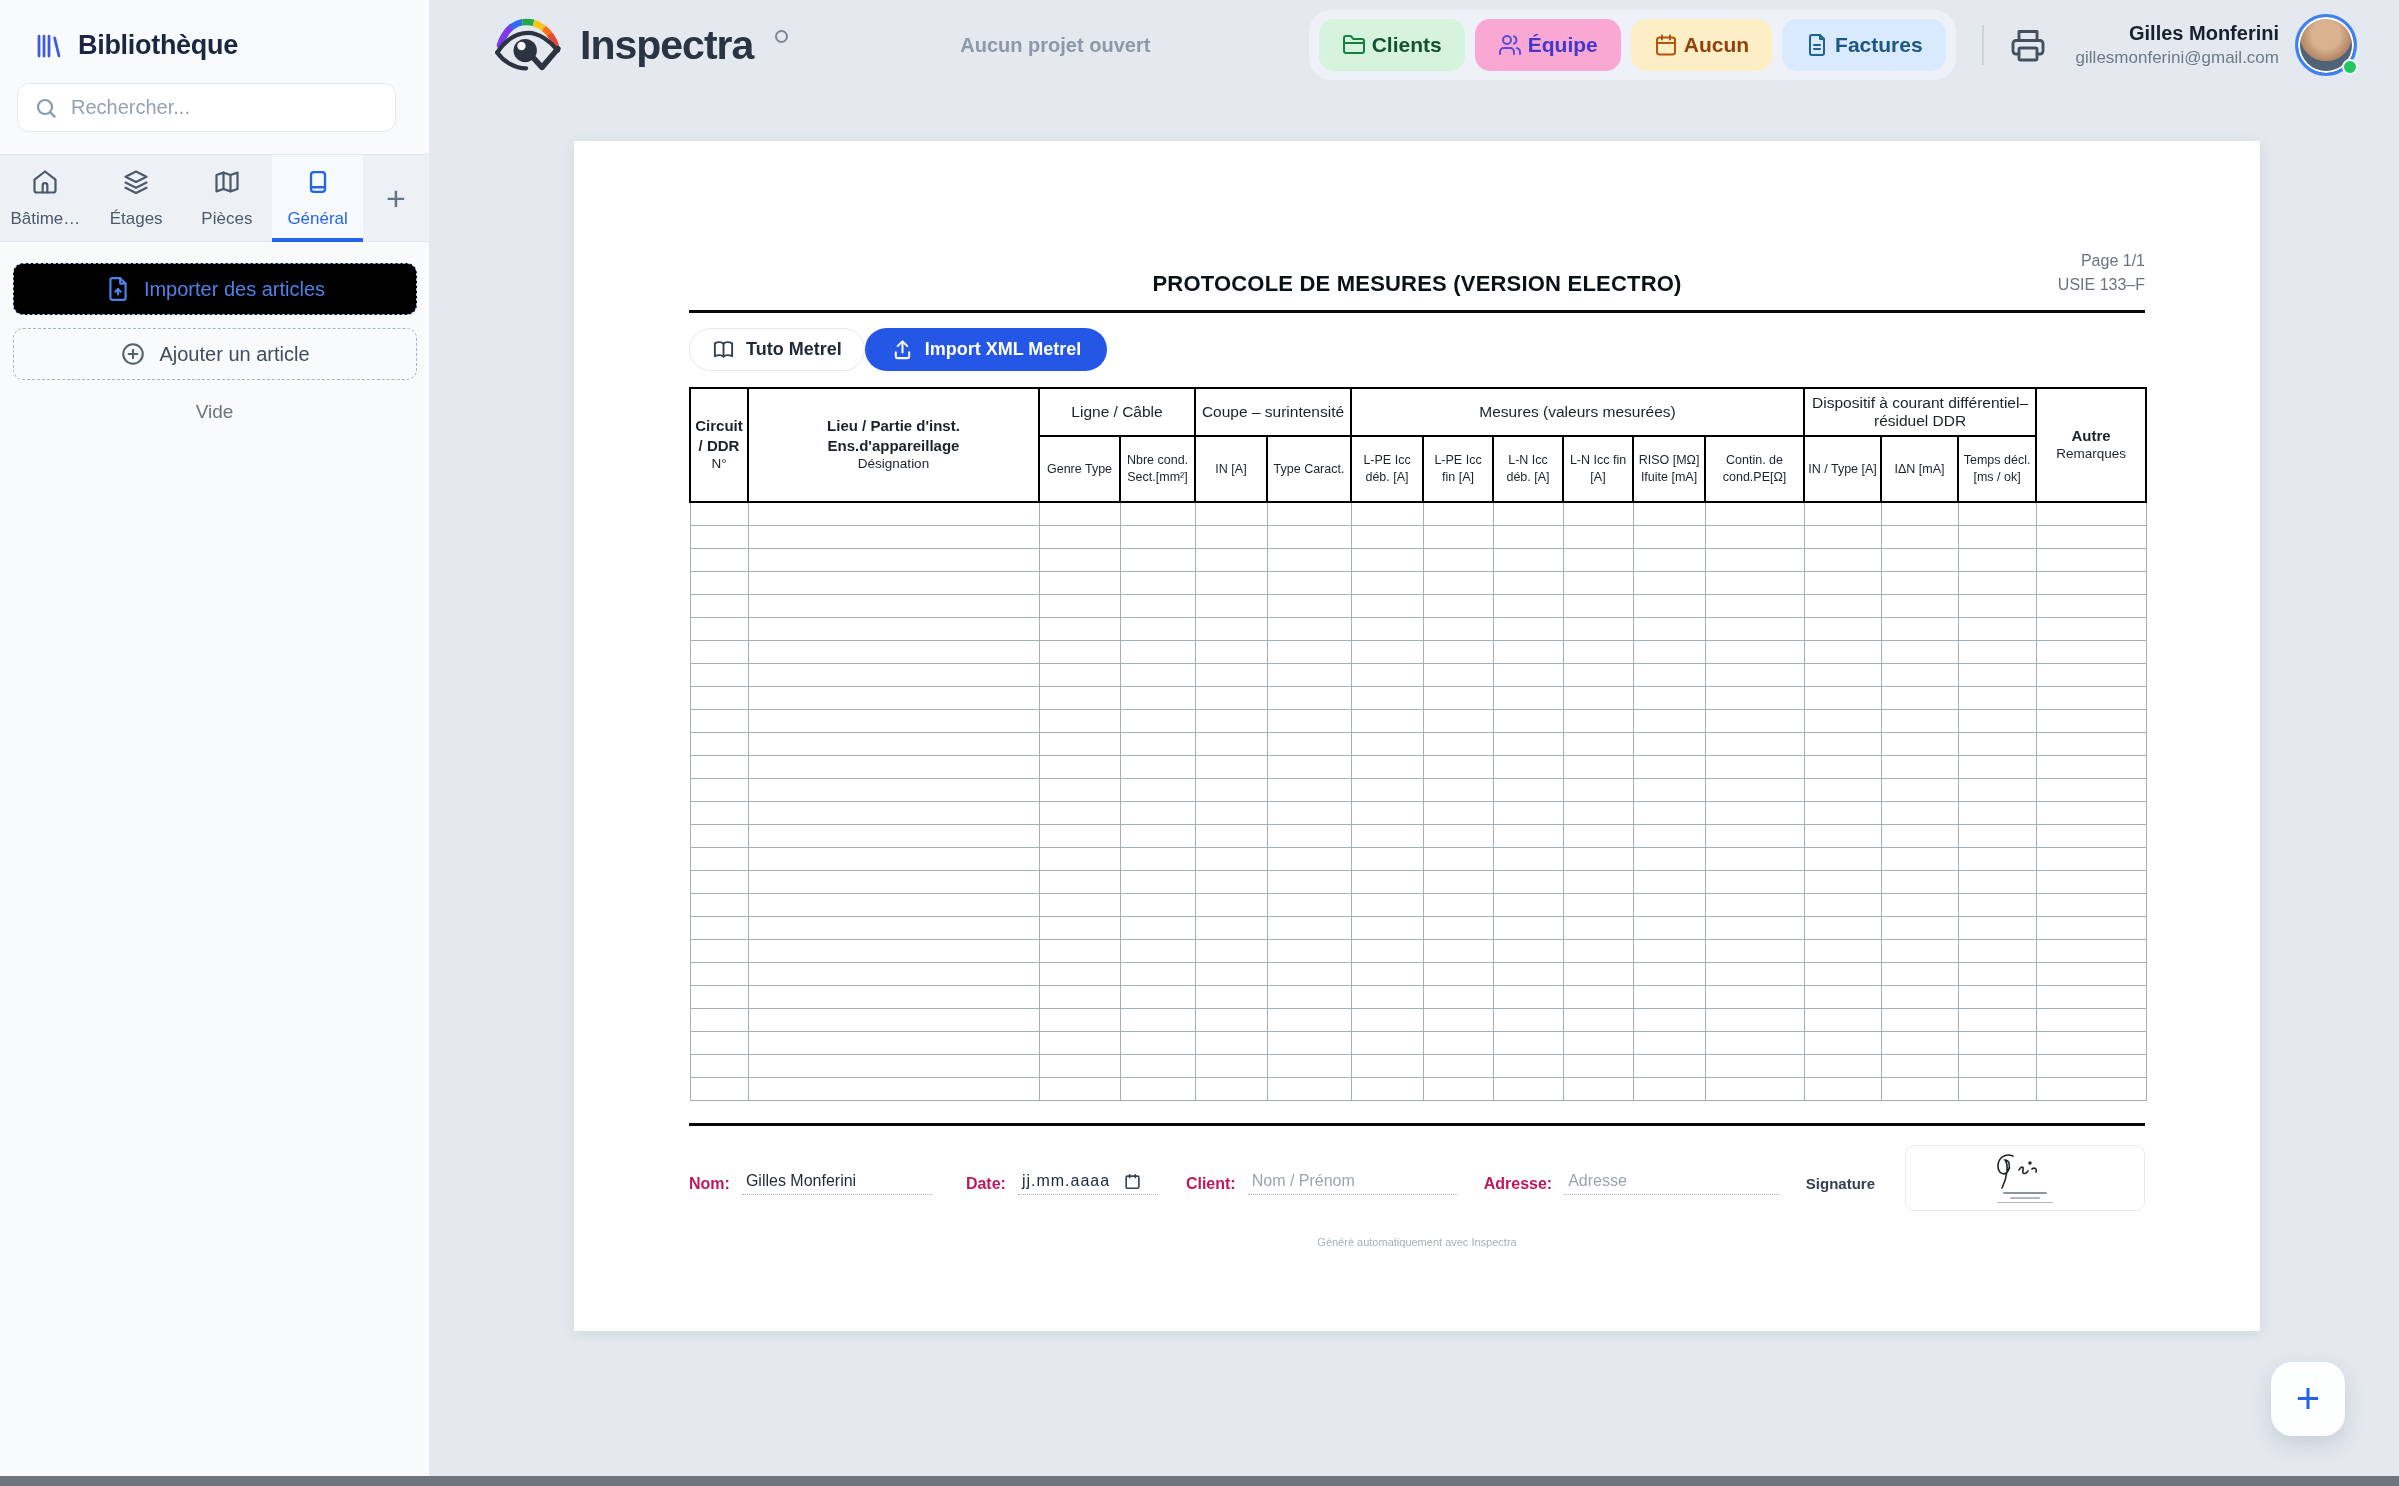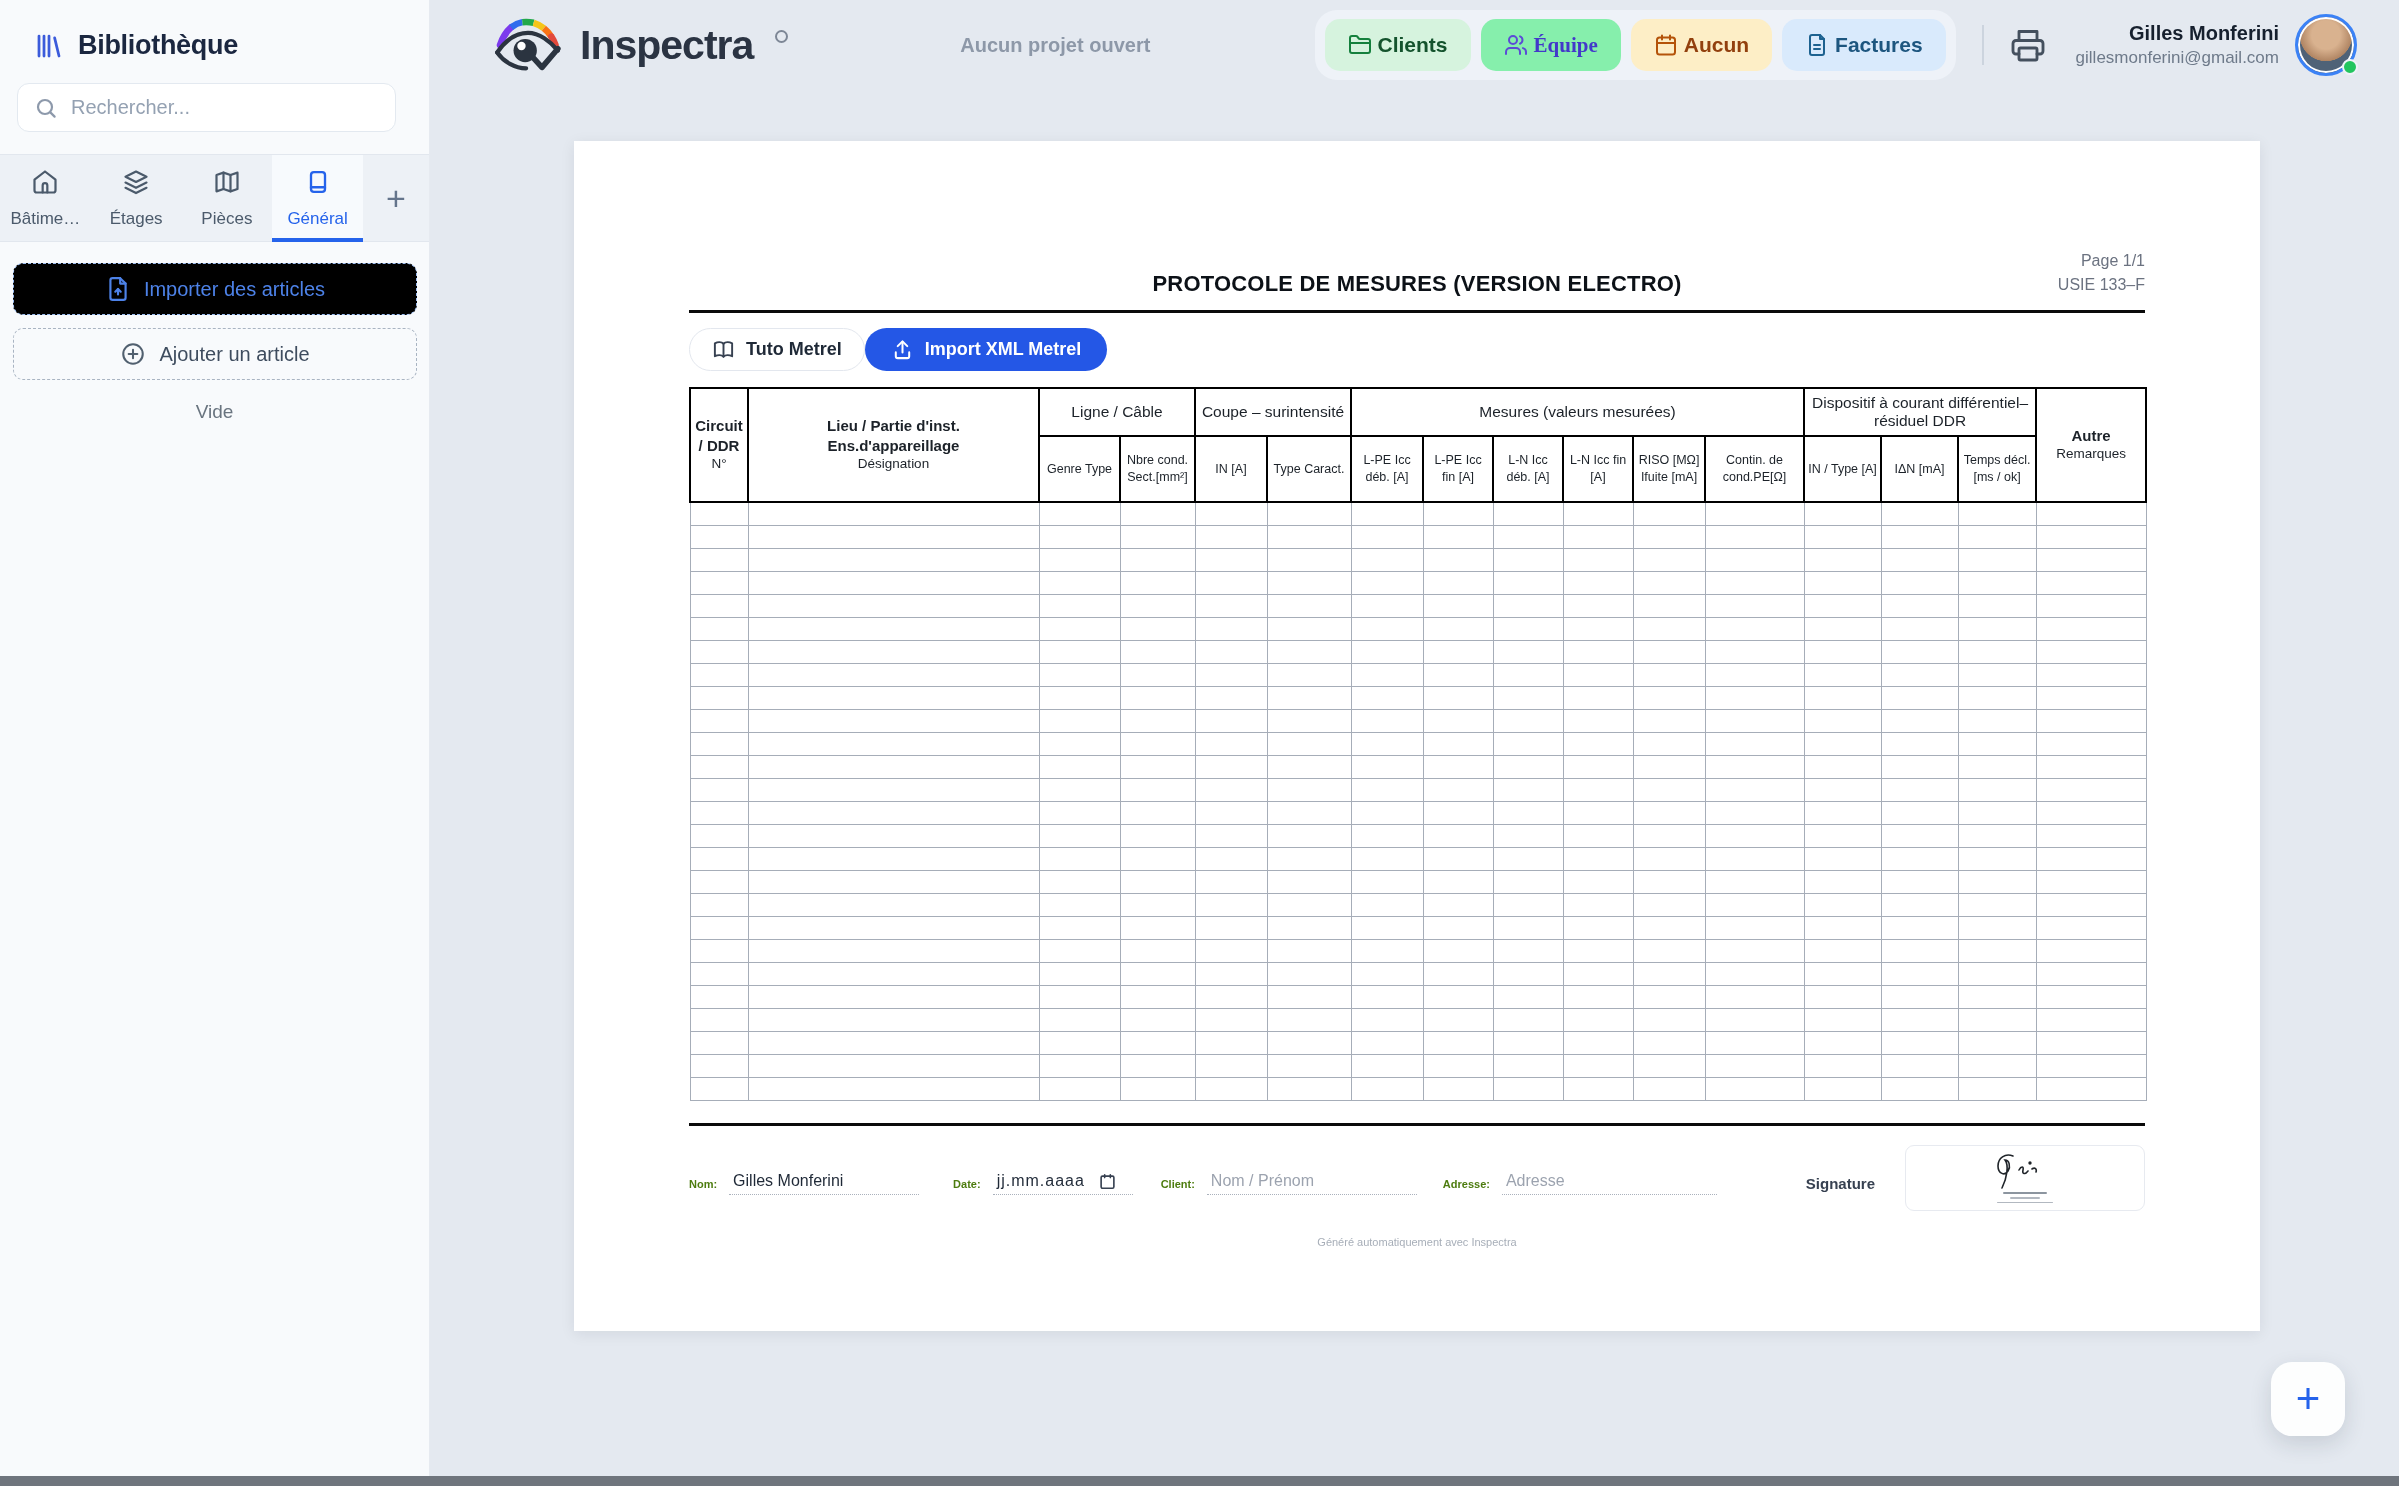--- a/index.html
+++ b/index.html
@@ -28,21 +28,21 @@
 
   
   .main-header { position:absolute; left:430px; top:0; width:1969px; height:90px; display:flex; align-items:center; }
   .logo-wrap { display:flex; align-items:center; gap:16px; margin-left:62px; }
   .logo-name { font-size:41px; font-weight:700; color:#2b3443; letter-spacing:-1px; }
   .logo-deg { width:13px; height:13px; border:2px solid #7d8796; border-radius:50%; margin-left:6px; margin-bottom:18px; }
   .project-status { margin-left:172px; font-size:20px; font-weight:600; color:#8d98a8; }
   .nav-pills { margin-left:auto; background:#eef2f8; border-radius:22px; padding:9px 10px; display:flex; align-items:center; gap:10px; }
   .nav-btn { height:52px; border-radius:15px; display:flex; align-items:center; gap:6px; padding:0 23px; font-size:21px; font-weight:600; border:none; cursor:pointer; font-family:inherit; }
   .nav-clients  { background:#d6f3de; color:#14532d; }
-  .nav-equipe   { background:#86efac; color:#4338ca;font-family:Liberation Serif, serif; }
+  .nav-equipe   { background:#f9a8d4; color:#4338ca; }
   .nav-agenda   { background:#fdeec6; color:#92400e; }
   .nav-factures { background:#d9eafc; color:#1d567f; }
   .hdr-divider { width:2px; height:40px; background:#ccd4de; margin:0 26px; }
   .print-btn { background:none; border:none; cursor:pointer; display:flex; }
   .user-block { margin-left:30px; text-align:right; }
   .user-name { font-size:20px; font-weight:700; color:#16202e; }
   .user-email { font-size:17px; color:#6e7a8a; margin-top:3px; }
   .avatar-wrap { position:relative; margin-left:16px; margin-right:42px; }
   .avatar { width:62px; height:62px; border-radius:50%; border:3px solid #3b82f6; background:radial-gradient(circle at 50% 32%, #d9b28f 0 30%, #b08563 55%, #4f6277 56%); box-shadow:0 0 0 2px #fff inset; cursor:pointer; }
   .avatar-dot { position:absolute; right:-1px; bottom:1px; width:16px; height:16px; border-radius:50%; background:#22c55e; border:2.5px solid #eef2f8; }
@@ -64,21 +64,21 @@
   tr.h1 th { height:48px; }
   tr.h2 th { height:66px; font-size:12.5px; line-height:1.35; }
   .gtitle { font-size:15.5px; font-weight:700; }
   .cell-l-bold { display:block; font-size:15px; font-weight:700; line-height:1.3; }
   .cell-l-reg  { display:block; font-size:13.5px; font-weight:400; line-height:1.4; }
   table.protocol td { border:1px solid #a6adb8; height:23px; }
 
   
   .foot-rule { height:3px; background:#0a0a0a; margin-top:22px; }
   .doc-footer { position:relative; margin-top:22px; height:72px; display:flex; align-items:center; }
-  .f-label { font-size:11px; font-weight:700; color:#4d7c0f; }
+  .f-label { font-size:16px; font-weight:700; color:#be185d; }
   .f-value { font-size:16px; color:#1f2937; border-bottom:1.5px dotted #aab1bc; padding:0 4px 4px 4px; }
   .f-placeholder { color:#9ca3af; }
   .date-val { display:flex; align-items:center; gap:14px; letter-spacing:1px; }
   .sig-group { margin-left:auto; display:flex; align-items:center; }
   .sig-label { font-size:15px; font-weight:700; color:#374151; margin-right:30px; }
   .sig-box { position:relative; top:-6px; width:240px; height:66px; background:#fff; border:1.5px solid #e7eaf0; border-radius:9px; display:flex; flex-direction:column; align-items:center; justify-content:center; cursor:pointer; }
   .sig-lines { display:flex; flex-direction:column; align-items:center; gap:3px; margin-top:2px; }
   .sig-lines i { display:block; height:2px; background:#8c959f; border-radius:1px; }
   .doc-note { margin-top:16px; text-align:center; font-size:11px; color:#a7aeb8; }
 

